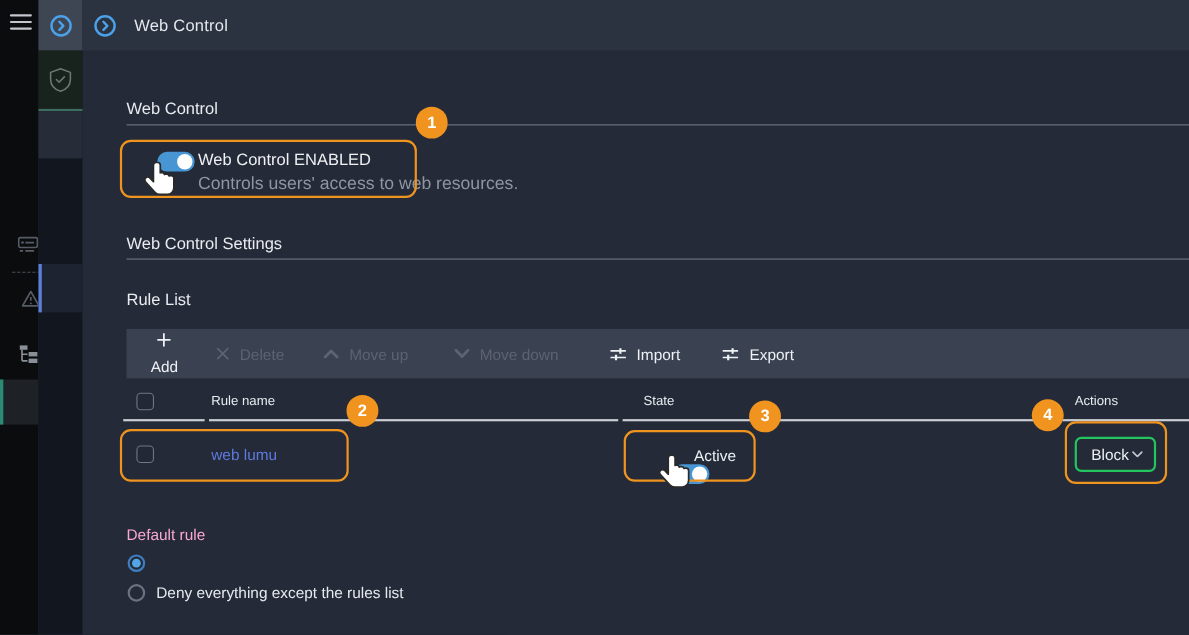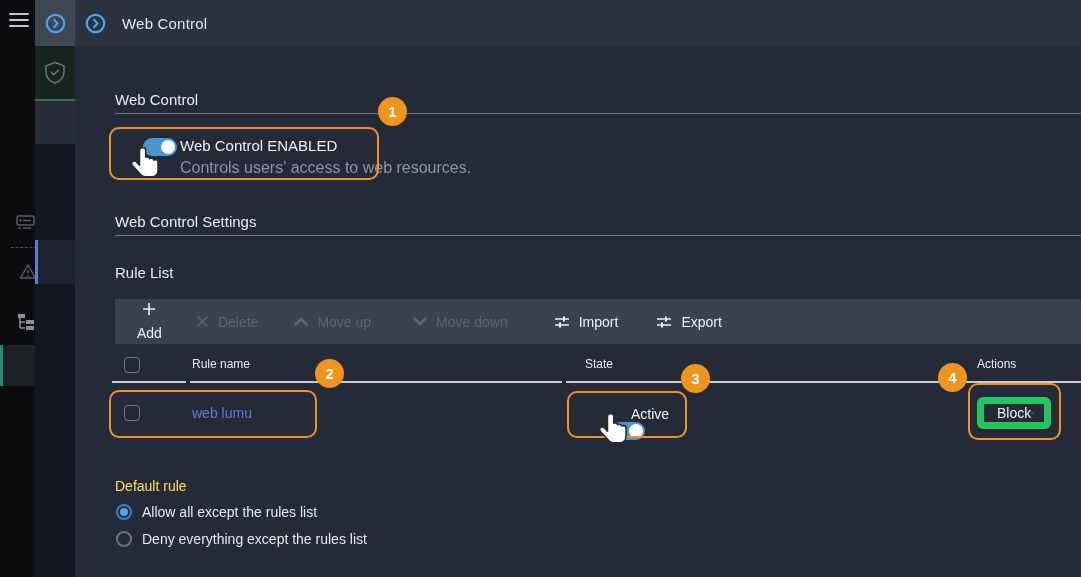--- a/index.html
+++ b/index.html
@@ -42,21 +42,21 @@
   .tbtn { display:flex; align-items:center; gap:9px; font-size:14px; font-weight:500; color:#eef1f5; cursor:pointer; }
   .tbtn.disabled { color:#5c6373; cursor:default; }
   .tbtn svg { flex:none; }
 
   
   .th { color:#e8ebef; font-size:12px; font-weight:500; }
   .useg { position:absolute; top:381px; height:2px; background:#c9cdd3; z-index:4; }
   .checkbox { width:16px; height:16px; border:1.5px solid #6e7787; border-radius:4px; background:#222835; cursor:pointer; }
   .link { color:#5e7ade; font-size:14px; cursor:pointer; }
   .cellwhite { color:#eef1f4; font-size:14px; }
-  .dropdown { width:74px; height:32px; border:7px solid #22c55e; border-radius:6px; display:flex; align-items:center; padding:0 10px 0 13px; color:#eef1f4; font-size:14px; cursor:pointer; background:transparent; justify-content:space-between; }
+  .dropdown { width:74px; height:32px; border:2px solid #22c55e; border-radius:6px; display:flex; align-items:center; padding:0 10px 0 13px; color:#eef1f4; font-size:14px; cursor:pointer; background:transparent; justify-content:space-between; }
 
   
   .callout { position:absolute; border:2px solid #f09420; border-radius:10px; z-index:6; pointer-events:none; }
   .badge { position:absolute; width:29px; height:29px; border-radius:50%; background:#f0941f; color:#fff; font-size:15px; font-weight:700; display:flex; align-items:center; justify-content:center; z-index:7; }
   .cursor { position:absolute; z-index:8; pointer-events:none; }
 
   
   .radio-row { position:absolute; display:flex; align-items:center; gap:10px; cursor:pointer; z-index:4; }
   .radio { width:16px; height:16px; border-radius:50%; flex:none; position:relative; }
   .radio.on { border:2px solid #3d7fc1; }
@@ -201,24 +201,23 @@
       <div class="knob"></div>
     </div>
   <div class="abs cellwhite" style="left:631px; top:406px;">Active</div>
   <div class="abs dropdown" style="left:977px; top:397px;">
     <span>Block</span>
     <svg width="10" height="6" viewBox="0 0 10 6" fill="none">
         <path d="M1 1l4 4 4-4" stroke="#c3c8d0" stroke-width="1.6" stroke-linecap="round" stroke-linejoin="round"></path>
       </svg>
   </div>
 
-  <div class="abs" style="left:115px; top:478px; color:#fde047; font-size:14px;">Default rule</div>
+  <div class="abs" style="left:115px; top:478px; color:#f9a8d4; font-size:14px;">Default rule</div>
   <div class="radio-row" style="left:116px; top:504px;">
     <span class="radio on"></span>
-    <span class="radio-label">Allow all except the rules list</span>
   </div>
   <div class="radio-row" style="left:116px; top:531px;">
     <span class="radio off"></span>
     <span class="radio-label">Deny everything except the rules list</span>
   </div>
 
   <div class="callout" style="left:109px; top:127px; width:270px; height:53px;"></div>
   <div class="callout" style="left:109px; top:390px; width:208px; height:48px;"></div>
   <div class="callout" style="left:567px; top:391px; width:120px; height:47px;"></div>
   <div class="callout" style="left:968px; top:383px; width:93px; height:57px;"></div>

